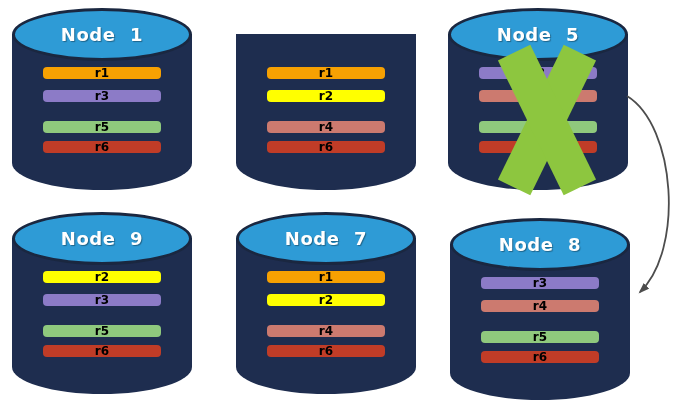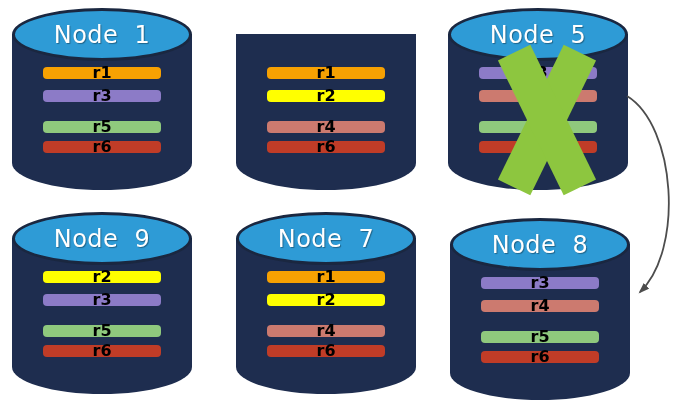--- a/index.html
+++ b/index.html
@@ -16,34 +16,34 @@
     background:#1E2D4F;
     border-radius:0 0 90px 90px / 0 0 27px 27px;
   }
   .cyl-top{
     position:absolute;left:0;top:0;width:180px;height:53px;
     background:#2E9BD6;border:3px solid #1A2740;border-radius:50%;
     box-sizing:border-box;
     display:flex;align-items:center;justify-content:center;
   }
   .cyl-title{
-    color:#ffffff;font-weight:normal;font-size:24px;
+    color:#ffffff;font-weight:bold;font-size:18px;
     letter-spacing:0.5px;word-spacing:8px;
     text-shadow:1px 1px 1px rgba(0,0,0,0.35);
     white-space:nowrap;
   }
 
   
   .bar{
     position:absolute;left:31px;width:118px;height:12px;
     border-radius:4px;
     display:flex;align-items:center;justify-content:center;
   }
   .bar-label{
-    color:#000000;font-weight:bold;font-size:16px;line-height:12px;
+    color:#000000;font-weight:bold;font-size:12px;line-height:12px;
   }
   .bar.b0{top:59px}.bar.b1{top:82px}.bar.b2{top:113px}.bar.b3{top:133px}
 
   
   .x-mark{position:absolute;left:0;top:0;width:180px;height:182px;pointer-events:none;}
   .x-leg{
     position:absolute;left:81px;top:37px;width:36px;height:150px;
     background:#8DC63F;
   }
   .x-leg.a{transform:rotate(26deg);}

